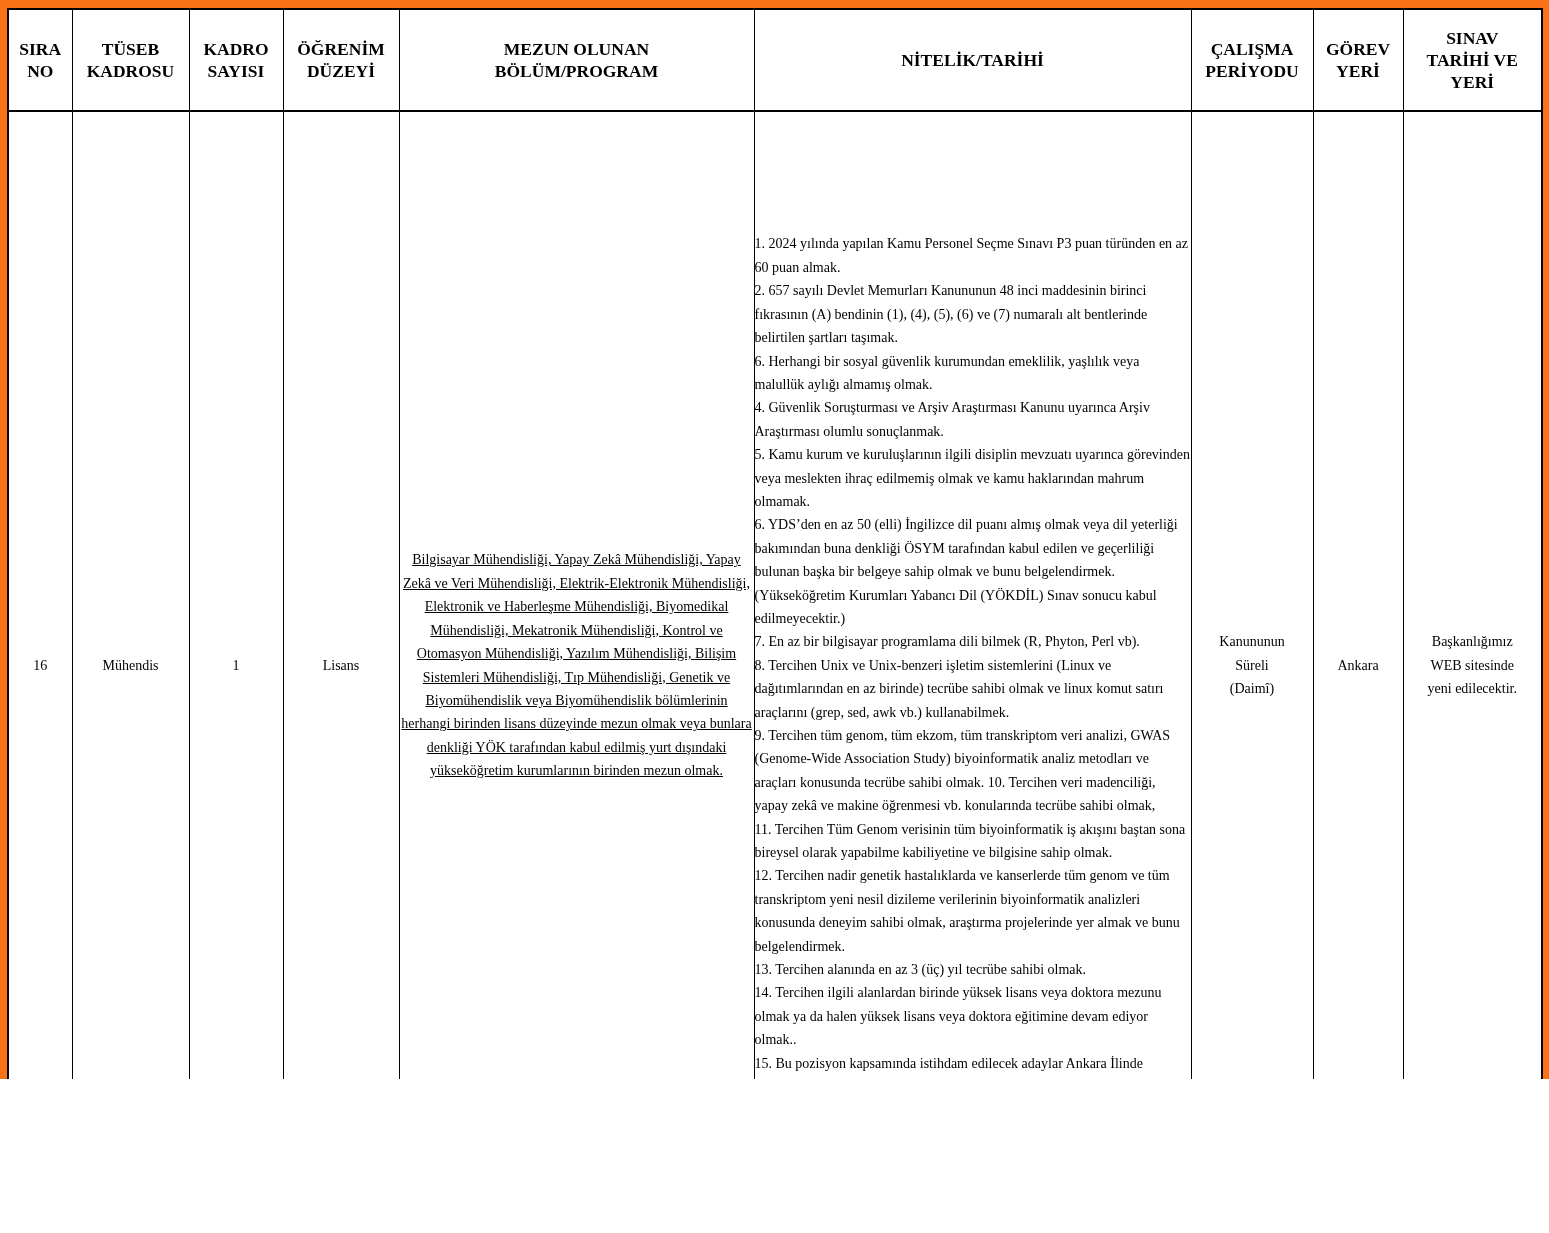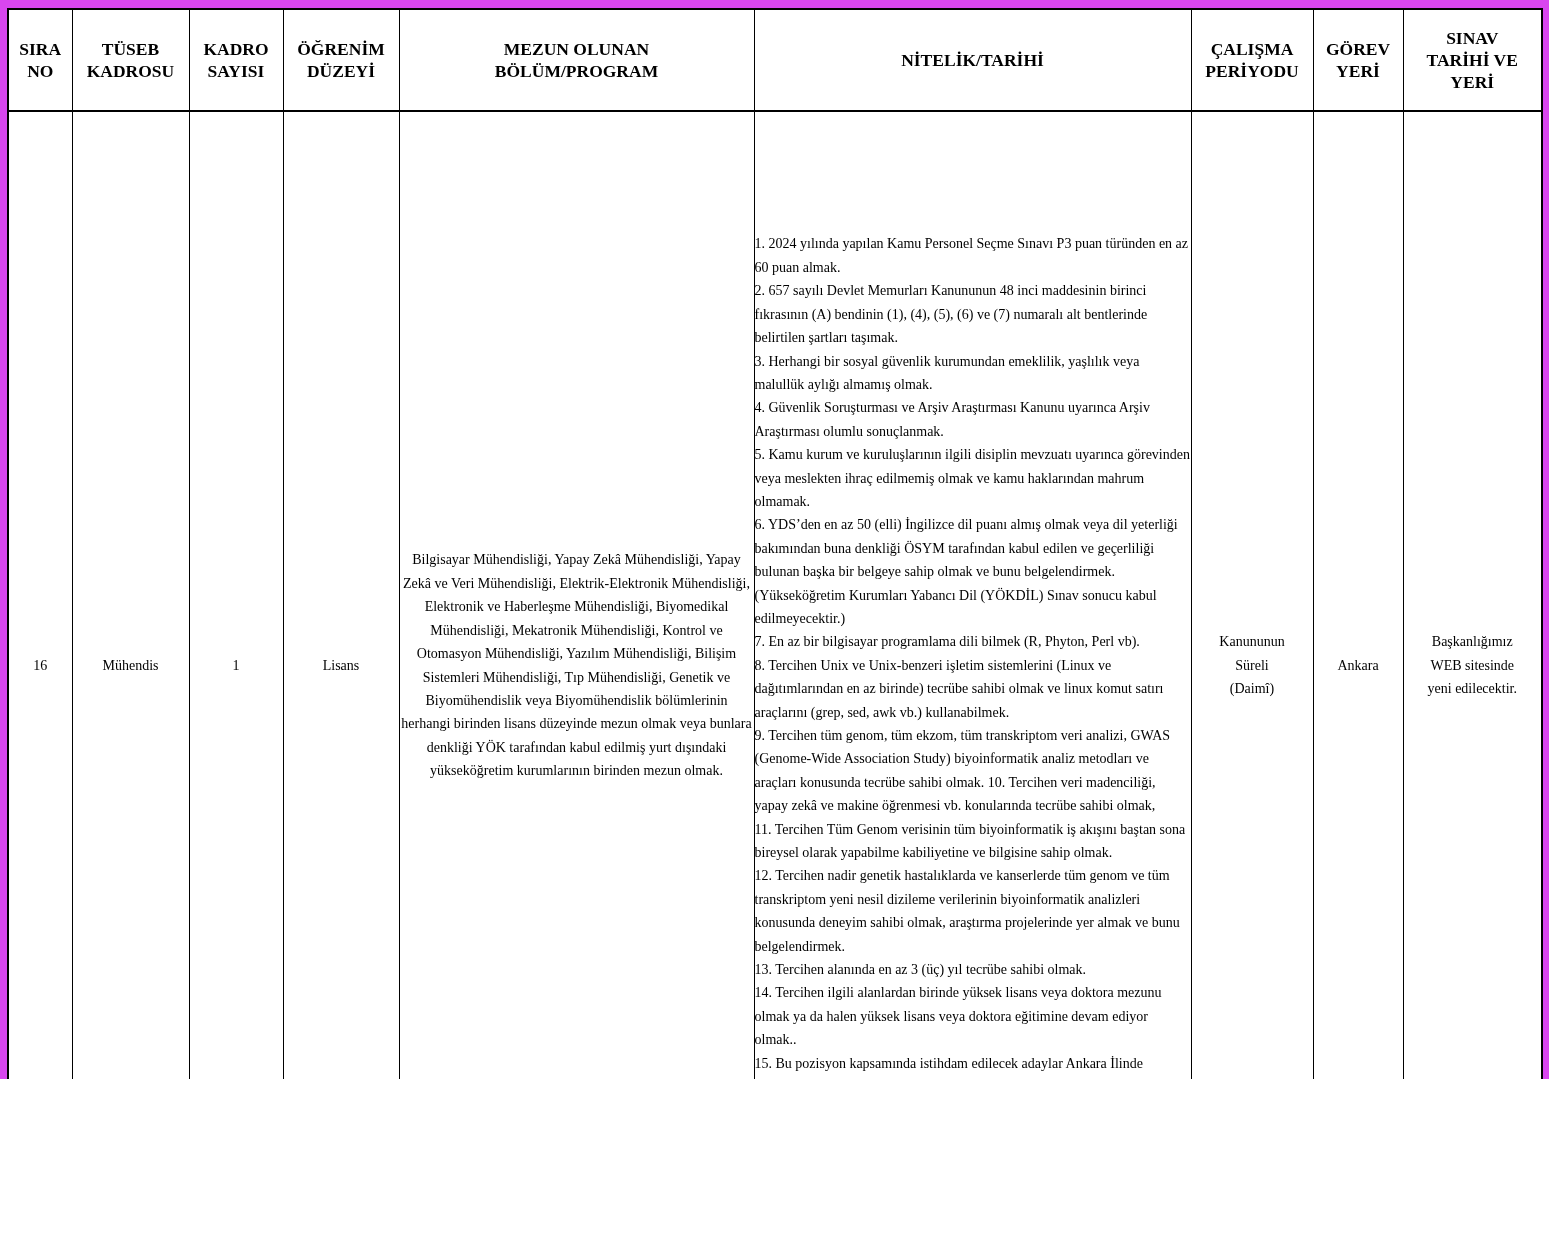--- a/index.html
+++ b/index.html
@@ -4,21 +4,21 @@
 <style>
   html, body {
     margin: 0;
     padding: 0;
     background: #ffffff;
   }
   .page {
     position: relative;
     width: 1549px;
     height: 1079px;
-    background: #d946ef;
+    background: #f97316;
     font-family: "Liberation Serif", "DejaVu Serif", serif;
     color: #000000;
   }
   table.jobs {
     position: absolute;
     left: 7px;
     top: 8px;
     width: 1534px;
     height: 1214px;
     border-collapse: collapse;
@@ -57,20 +57,21 @@
   td.center {
     text-align: center;
     padding: 2px 4px;
   }
   td.pre {
     white-space: pre-line;
   }
   td.mezun {
     text-align: center;
     padding: 2px 10px;
+    text-decoration: underline;
   }
   td.nitelik {
     text-align: left;
     vertical-align: top;
     padding: 3px 4px 3px 6px;
   }
   td.nitelik p.req {
     margin: 0;
     padding: 0;
   }
@@ -116,21 +117,21 @@
     <tbody>
       <tr>
         <td class="center">16</td>
         <td class="center">Mühendis</td>
         <td class="center">1</td>
         <td class="center">Lisans</td>
         <td class="mezun">Bilgisayar Mühendisliği, Yapay Zekâ Mühendisliği, Yapay Zekâ ve Veri Mühendisliği, Elektrik-Elektronik Mühendisliği, Elektronik ve Haberleşme Mühendisliği, Biyomedikal Mühendisliği, Mekatronik Mühendisliği, Kontrol ve Otomasyon Mühendisliği, Yazılım Mühendisliği, Bilişim Sistemleri Mühendisliği, Tıp Mühendisliği, Genetik ve Biyomühendislik veya Biyomühendislik bölümlerinin herhangi birinden lisans düzeyinde mezun olmak veya bunlara denkliği YÖK tarafından kabul edilmiş yurt dışındaki yükseköğretim kurumlarının birinden mezun olmak.</td>
         <td class="nitelik">
           <p class="req">1. 2024 yılında yapılan Kamu Personel Seçme Sınavı P3 puan türünden en az 60 puan almak.</p>
           <p class="req">2. 657 sayılı Devlet Memurları Kanununun 48 inci maddesinin birinci fıkrasının (A) bendinin (1), (4), (5), (6) ve (7) numaralı alt bentlerinde belirtilen şartları taşımak.</p>
-          <p class="req">3. Herhangi bir sosyal güvenlik kurumundan emeklilik, yaşlılık veya malullük aylığı almamış olmak.</p>
+          <p class="req">6. Herhangi bir sosyal güvenlik kurumundan emeklilik, yaşlılık veya malullük aylığı almamış olmak.</p>
           <p class="req">4. Güvenlik Soruşturması ve Arşiv Araştırması Kanunu uyarınca Arşiv Araştırması olumlu sonuçlanmak.</p>
           <p class="req">5. Kamu kurum ve kuruluşlarının ilgili disiplin mevzuatı uyarınca görevinden veya meslekten ihraç edilmemiş olmak ve kamu haklarından mahrum olmamak.</p>
           <p class="req">6. YDS’den en az 50 (elli) İngilizce dil puanı almış olmak veya dil yeterliği bakımından buna denkliği ÖSYM tarafından kabul edilen ve geçerliliği bulunan başka bir belgeye sahip olmak ve bunu belgelendirmek. (Yükseköğretim Kurumları Yabancı Dil (YÖKDİL) Sınav sonucu kabul edilmeyecektir.)</p>
           <p class="req">7. En az bir bilgisayar programlama dili bilmek (R, Phyton, Perl vb).</p>
           <p class="req">8. Tercihen Unix ve Unix-benzeri işletim sistemlerini (Linux ve dağıtımlarından en az birinde) tecrübe sahibi olmak ve linux komut satırı araçlarını (grep, sed, awk vb.) kullanabilmek.</p>
           <p class="req">9. Tercihen tüm genom, tüm ekzom, tüm transkriptom veri analizi, GWAS (Genome-Wide Association Study) biyoinformatik analiz metodları ve araçları konusunda tecrübe sahibi olmak. 10. Tercihen veri madenciliği, yapay zekâ ve makine öğrenmesi vb. konularında tecrübe sahibi olmak,</p>
           <p class="req">11. Tercihen Tüm Genom verisinin tüm biyoinformatik iş akışını baştan sona bireysel olarak yapabilme kabiliyetine ve bilgisine sahip olmak.</p>
           <p class="req">12. Tercihen nadir genetik hastalıklarda ve kanserlerde tüm genom ve tüm transkriptom yeni nesil dizileme verilerinin biyoinformatik analizleri konusunda deneyim sahibi olmak, araştırma projelerinde yer almak ve bunu belgelendirmek.</p>
           <p class="req">13. Tercihen alanında en az 3 (üç) yıl tecrübe sahibi olmak.</p>
           <p class="req">14. Tercihen ilgili alanlardan birinde yüksek lisans veya doktora mezunu olmak ya da halen yüksek lisans veya doktora eğitimine devam ediyor olmak..</p>

